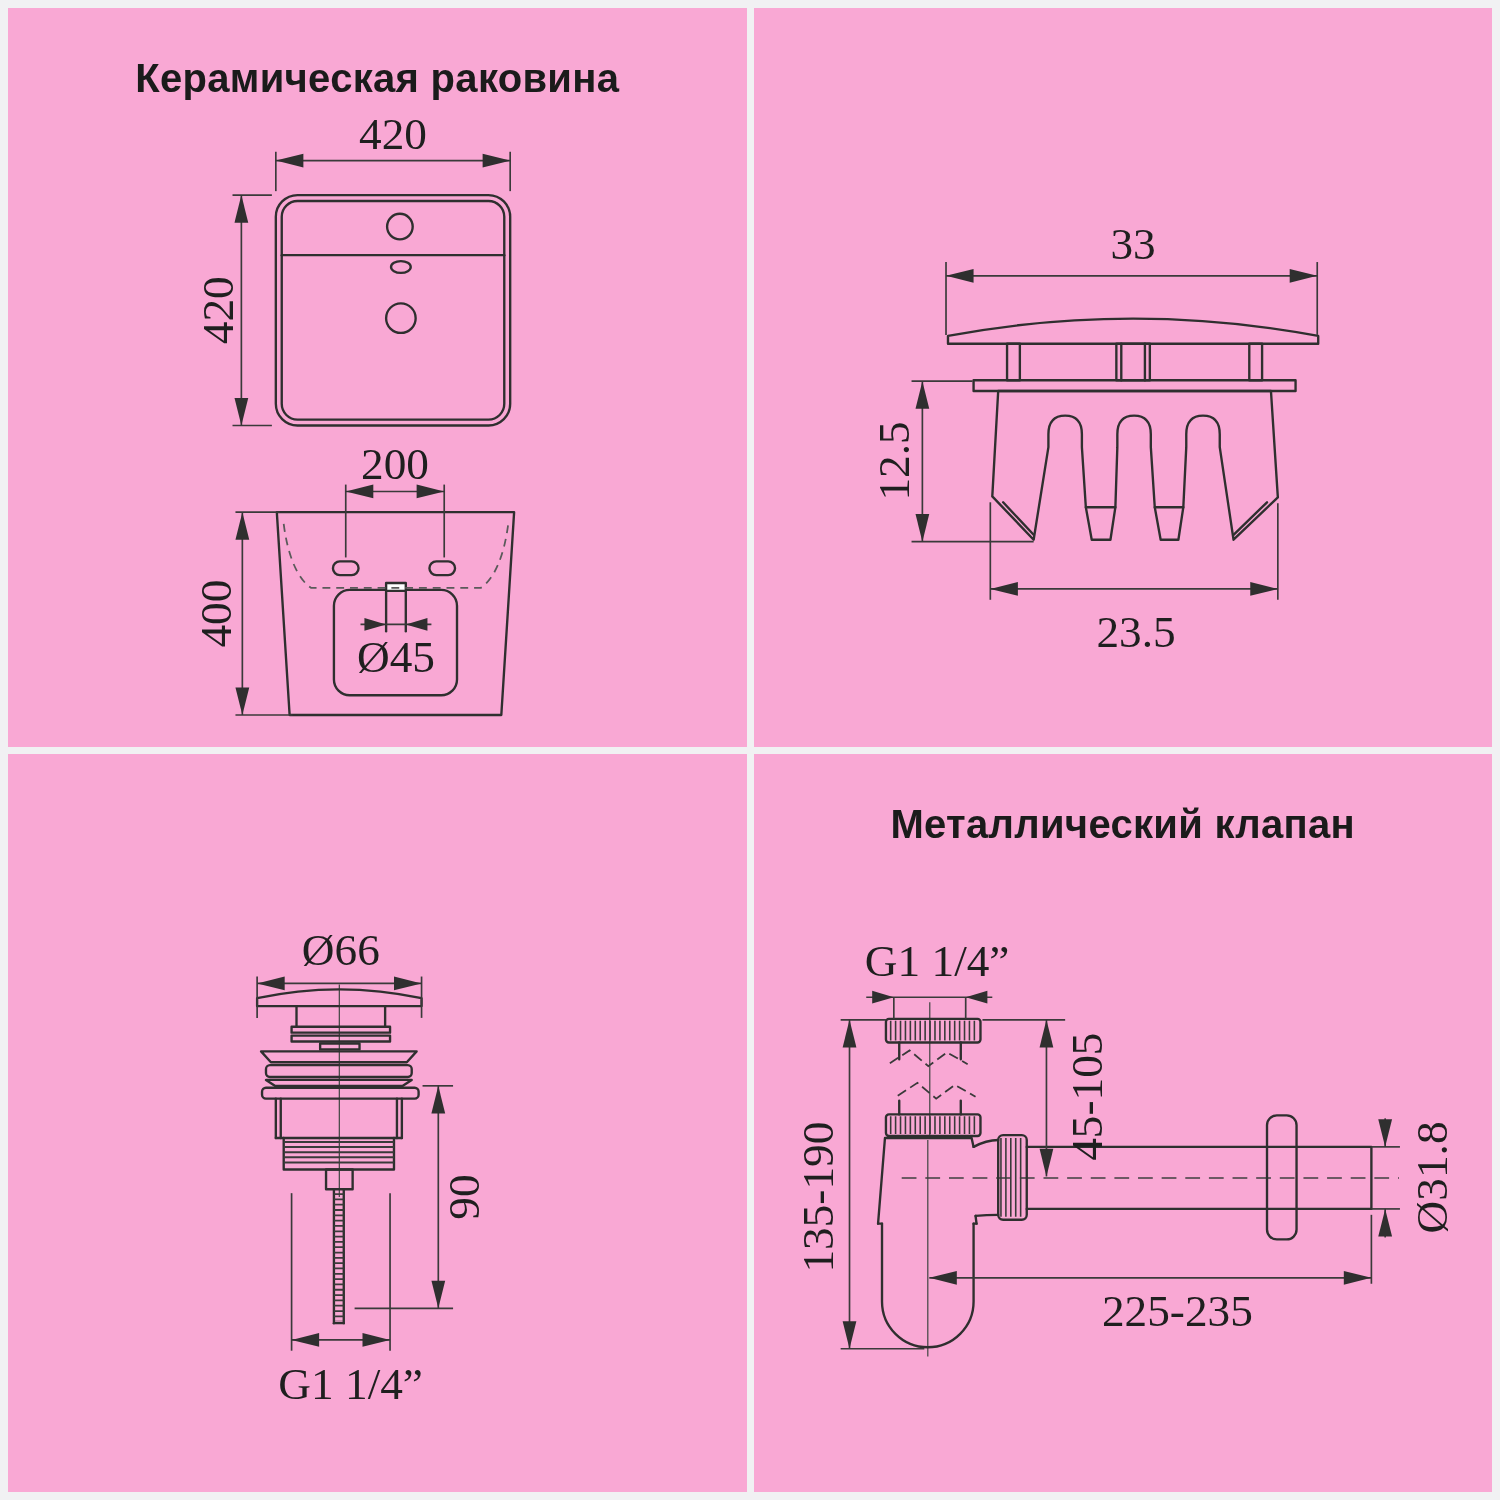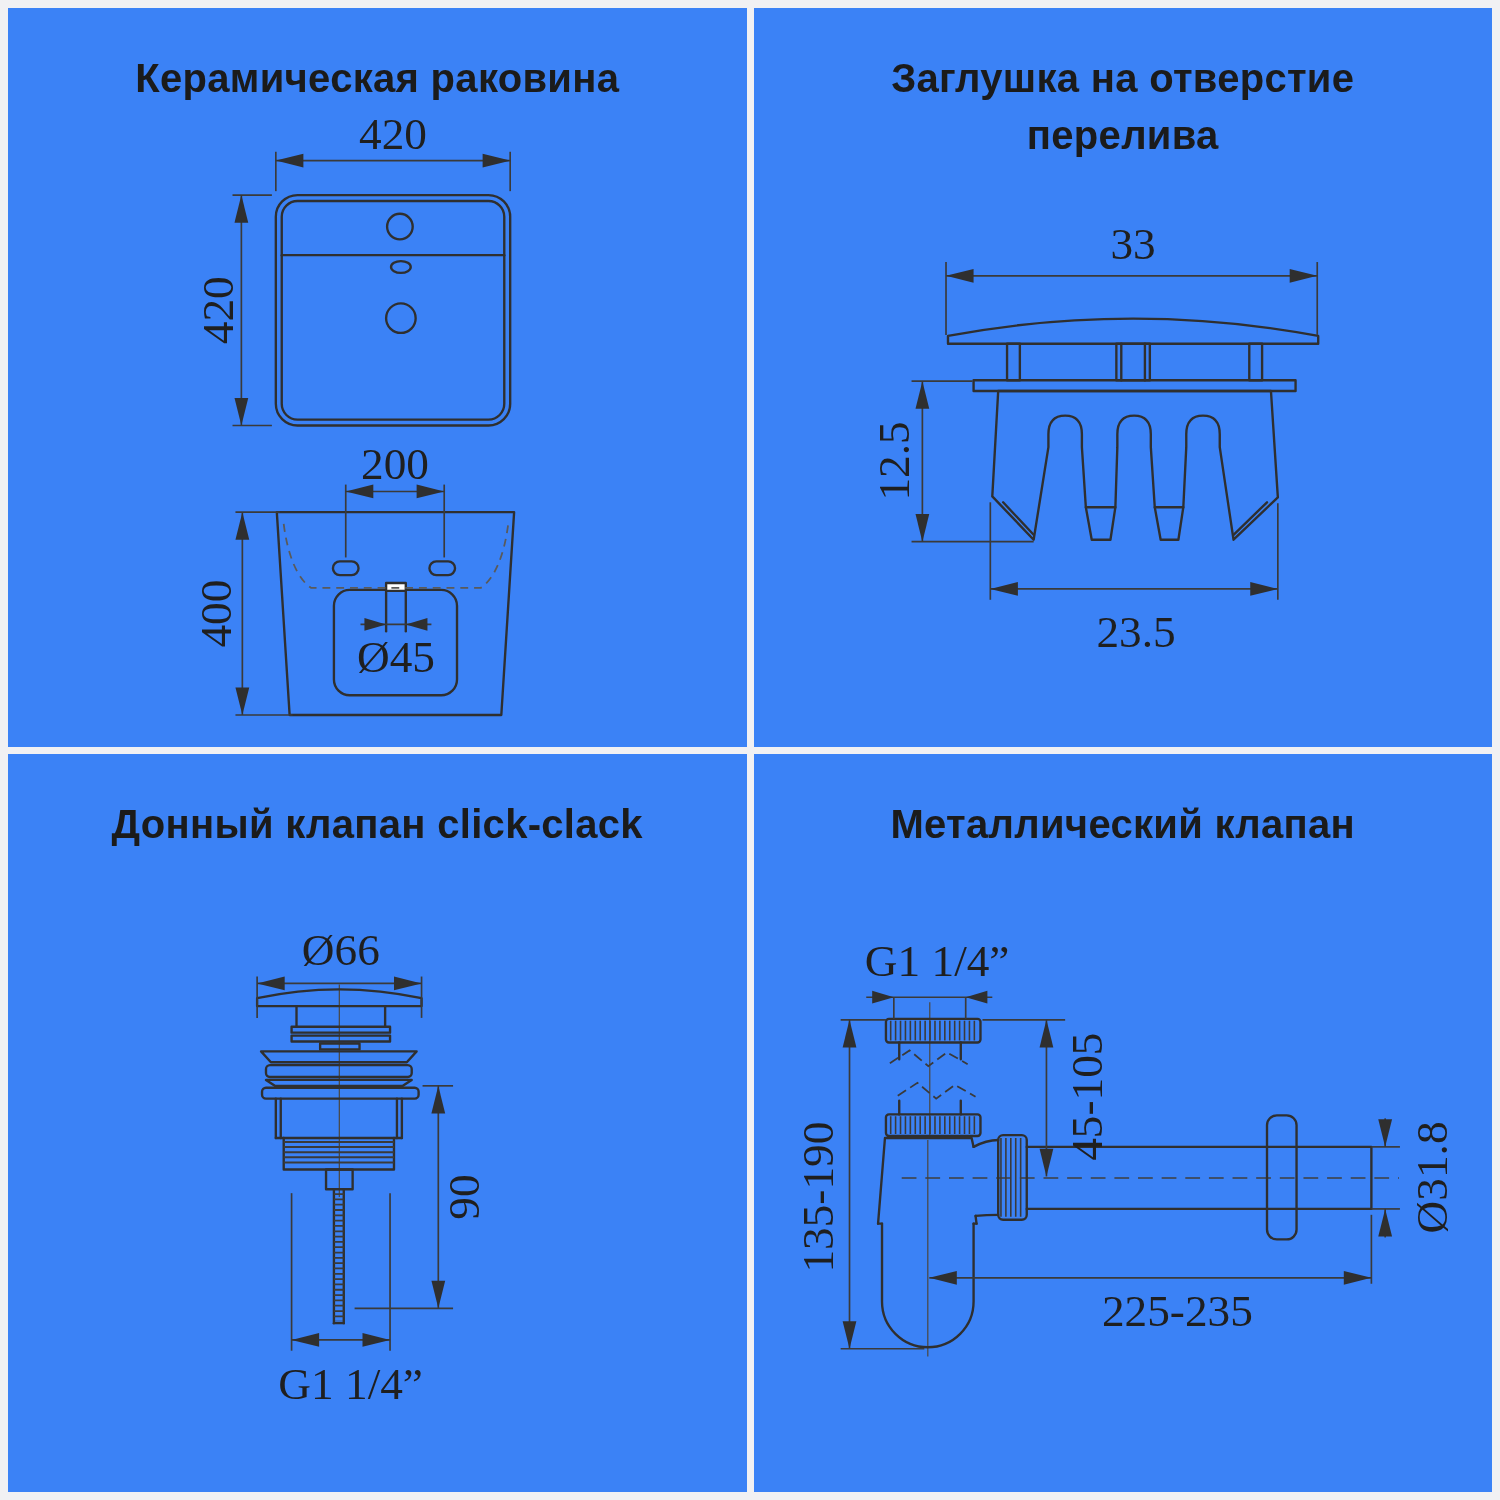--- a/index.html
+++ b/index.html
@@ -12,21 +12,21 @@
   .grid{
     position:absolute;inset:0;
     display:grid;
     grid-template-columns:1fr 1fr;
     grid-template-rows:1fr 1fr;
     gap:7px;
     padding:8px;
     box-sizing:border-box;
   }
   .card{
-    background:#3b82f6;
+    background:#f9a8d4;
     position:relative;
     overflow:hidden;
     padding-left:40px;
   }
   .card h2{
     position:absolute;top:42px;left:0;right:0;
     margin:0;
     text-align:center;
     font-size:40px;
     font-weight:700;
@@ -114,24 +114,20 @@
 
       <text class="dim" x="391" y="143" text-anchor="middle">420</text>
       <text class="dim" transform="translate(228,307) rotate(-90)" text-anchor="middle">420</text>
       <text class="dim" x="393" y="478" text-anchor="middle">200</text>
       <text class="dim" transform="translate(226,615) rotate(-90)" text-anchor="middle">400</text>
       <text class="dim" x="394" y="674" text-anchor="middle">Ø45</text>
     </svg>
   </section>
 
   <section class="card">
-    <h2>
-      <span>Заглушка на отверстие</span>
-      <span>перелива</span>
-    </h2>
     <svg viewBox="0 0 750 750">
       <g class="ol">
         <path d="M197,333 Q385,298 573,333 L573,341 L197,341 Z"></path>
         <rect x="257" y="341" width="13" height="37"></rect>
         <rect x="368" y="341" width="34" height="37"></rect>
         <line x1="373" y1="341" x2="373" y2="378"></line>
         <line x1="397" y1="341" x2="397" y2="378"></line>
         <rect x="503" y="341" width="13" height="37"></rect>
         <rect x="223" y="378" width="327" height="11"></rect>
         <path d="M248,389 L242,496 L284,540 L299,446 L299,433 Q299,414 316,414 Q333,414 333,433 L333,446 L337,507 L343,540 L362,540 L367,507 L369,446 L369,433 Q369,414 386,414 Q403,414 403,433 L403,446 L407,507 L413,540 L431,540 L436,507 L439,446 L439,433 Q439,414 456,414 Q473,414 473,433 L473,446 L487,540 L532,497 L525,389 Z"></path>
@@ -152,23 +148,20 @@
         <line x1="240" y1="590" x2="532" y2="590" marker-start="url(#arr)" marker-end="url(#arr)"></line>
       </g>
 
       <text class="dim" x="385" y="255" text-anchor="middle">33</text>
       <text class="dim" transform="translate(157,460) rotate(-90)" text-anchor="middle">12.5</text>
       <text class="dim" x="388" y="649" text-anchor="middle">23.5</text>
     </svg>
   </section>
 
   <section class="card">
-    <h2>
-        <span>Донный клапан click-clack</span>
-      </h2>
     <svg viewBox="0 0 750 750">
       <line class="cl" x1="336.5" y1="234" x2="336.5" y2="450"></line>
       <g class="ol">
         <path d="M253,248 Q336,230 420,248 L420,256 L253,256 Z"></path>
         <line x1="293" y1="256" x2="293" y2="277"></line>
         <line x1="383" y1="256" x2="383" y2="277"></line>
         <rect x="288" y="277" width="100" height="6"></rect>
         <rect x="288" y="286" width="100" height="6"></rect>
         <rect x="317" y="294" width="40" height="6"></rect>
         <path d="M257,302 H415 L405,313 H267 Z"></path>

